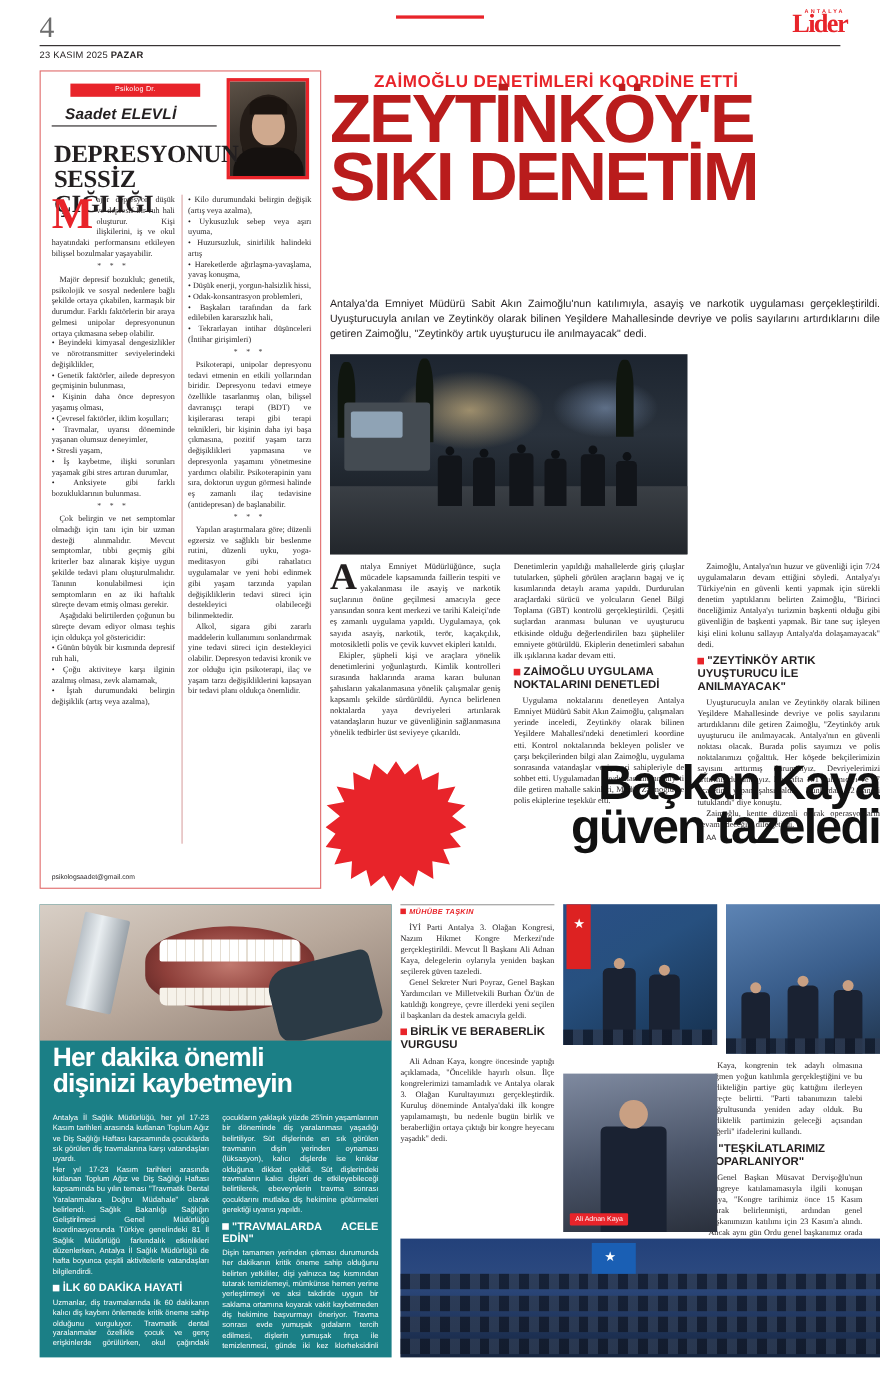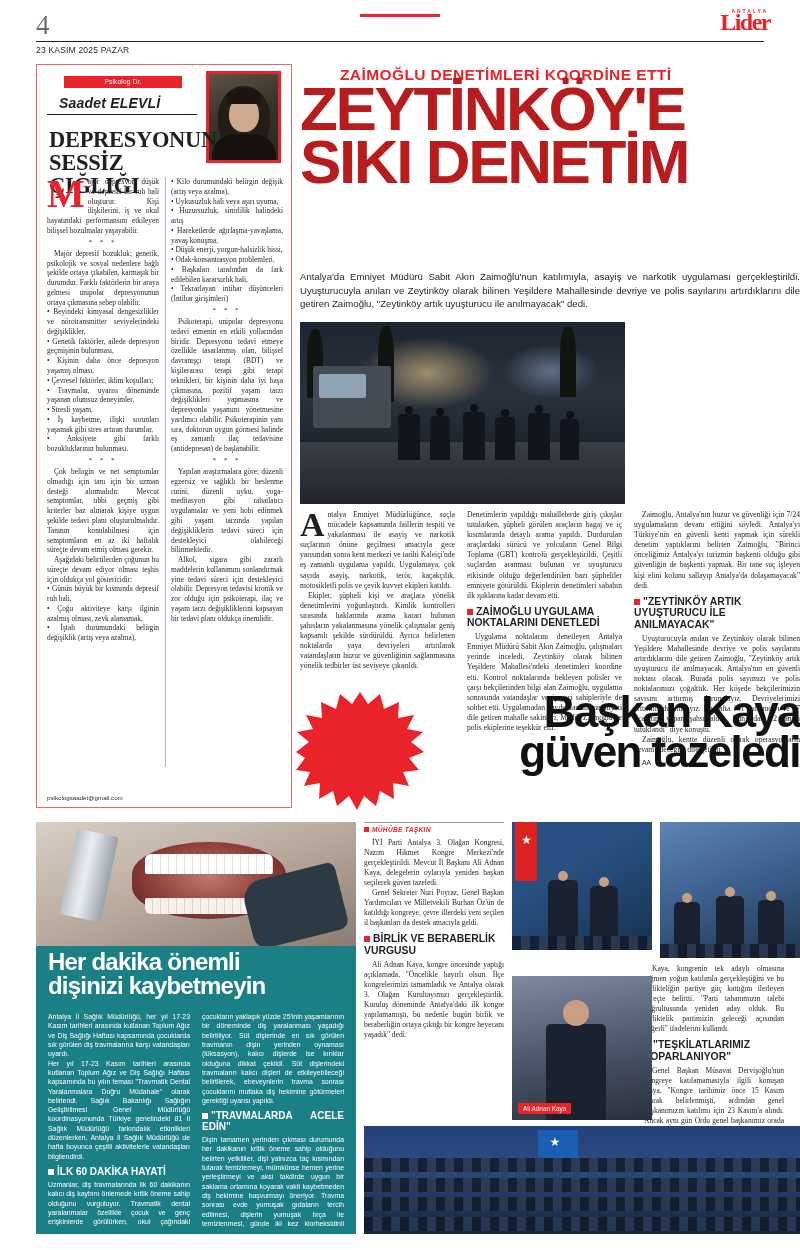--- a/index.html
+++ b/index.html
@@ -16,21 +16,21 @@
   .page-num {
     position:absolute; left:36px; top:12px;
     font-family:"Liberation Serif", serif; font-size:27px; color:#6d6d6d; font-weight:400;
     line-height:1;
   }
   .masthead-rule { position:absolute; left:36px; top:41px; width:728px; height:1px; background:#231f20; }
   .date-line {
     position:absolute; left:36px; top:45px;
     font-family:"Liberation Sans", sans-serif; font-size:8.5px; letter-spacing:0.2px; color:#231f20;
   }
-  .date-line b { font-weight:400; }
+  .date-line b { font-weight:700; }
   .section-title {
     position:absolute; left:0; top:16px; width:800px; text-align:center;
     font-family:"Liberation Sans", sans-serif; font-size:17px; letter-spacing:1.2px; color:#231f20;
   }
   .section-bar { position:absolute; left:calc(50% - 40px); top:14px; width:80px; height:3px; background:#e8242a; }
   .logo-wrap { position:absolute; right:30px; top:8px; text-align:right; }
   .logo-sub {
     font-family:"Liberation Sans", sans-serif; font-size:5px; font-weight:700;
     letter-spacing:2px; color:#e8242a; margin-right:2px; margin-bottom:-2px;
   }
@@ -314,21 +314,21 @@
       <p class="noind">• Stresli yaşam,</p>
       <p class="noind">• İş kaybetme, ilişki sorunları yaşamak gibi stres artıran durumlar,</p>
       <p class="noind">• Anksiyete gibi farklı bozukluklarının bulunması.</p>
       <p class="sep">* * *</p>
       <p>Çok belirgin ve net semptomlar olmadığı için tanı için bir uzman desteği alınmalıdır. Mevcut semptomlar, tıbbi geçmiş gibi kriterler baz alınarak kişiye uygun şekilde tedavi planı oluşturulmalıdır. Tanının konulabilmesi için semptomların en az iki haftalık süreçte devam etmiş olması gerekir.</p>
       <p>Aşağıdaki belirtilerden çoğunun bu süreçte devam ediyor olması teşhis için oldukça yol göstericidir:</p>
       <p class="noind">• Günün büyük bir kısmında depresif ruh hali,</p>
       <p class="noind">• Çoğu aktiviteye karşı ilginin azalmış olması, zevk alamamak,</p>
       <p class="noind">• İştah durumundaki belirgin değişiklik (artış veya azalma),</p>
       <p class="noind">• Kilo durumundaki belirgin değişik (artış veya azalma),</p>
-      <p class="noind">• Uykusuzluk hali veya aşırı uyuma,</p>
+      <p class="noind">• Uykusuzluk sebep veya aşırı uyuma,</p>
       <p class="noind">• Huzursuzluk, sinirlilik halindeki artış</p>
       <p class="noind">• Hareketlerde ağırlaşma-yavaşlama, yavaş konuşma,</p>
       <p class="noind">• Düşük enerji, yorgun-halsizlik hissi,</p>
       <p class="noind">• Odak-konsantrasyon problemleri,</p>
       <p class="noind">• Başkaları tarafından da fark edilebilen kararsızlık hali,</p>
       <p class="noind">• Tekrarlayan intihar düşünceleri (İntihar girişimleri)</p>
       <p class="sep">* * *</p>
       <p>Psikoterapi, unipolar depresyonu tedavi etmenin en etkili yollarından biridir. Depresyonu tedavi etmeye özellikle tasarlanmış olan, bilişsel davranışçı terapi (BDT) ve kişilerarası terapi gibi terapi teknikleri, bir kişinin daha iyi başa çıkmasına, pozitif yaşam tarzı değişiklikleri yapmasına ve depresyonla yaşamını yönetmesine yardımcı olabilir. Psikoterapinin yanı sıra, doktorun uygun görmesi halinde eş zamanlı ilaç tedavisine (antidepresan) de başlanabilir.</p>
       <p class="sep">* * *</p>
       <p>Yapılan araştırmalara göre; düzenli egzersiz ve sağlıklı bir beslenme rutini, düzenli uyku, yoga-meditasyon gibi rahatlatıcı uygulamalar ve yeni hobi edinmek gibi yaşam tarzında yapılan değişikliklerin tedavi süreci için destekleyici olabileceği bilinmektedir.</p>

